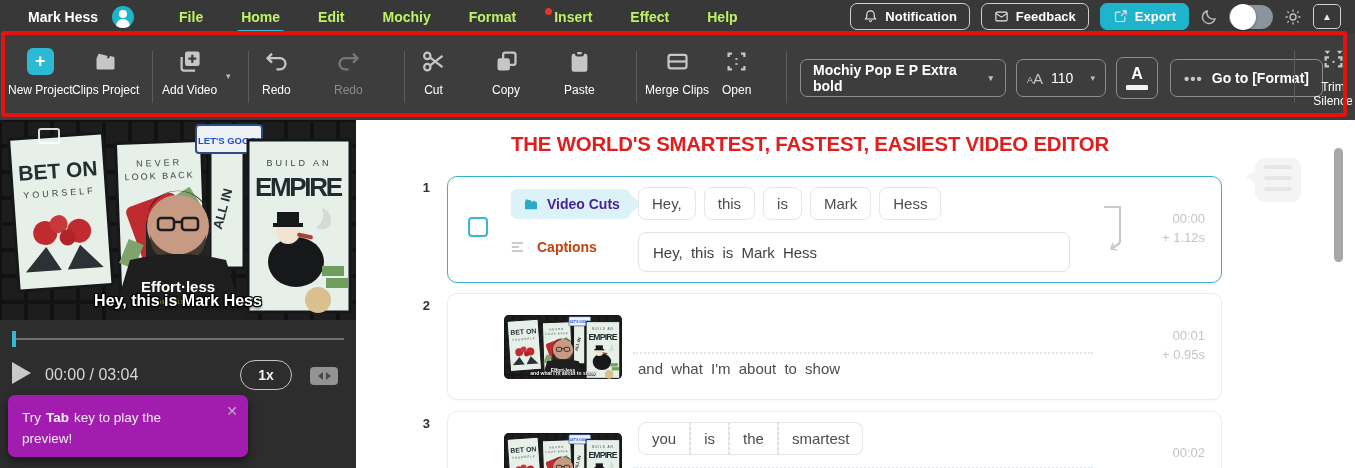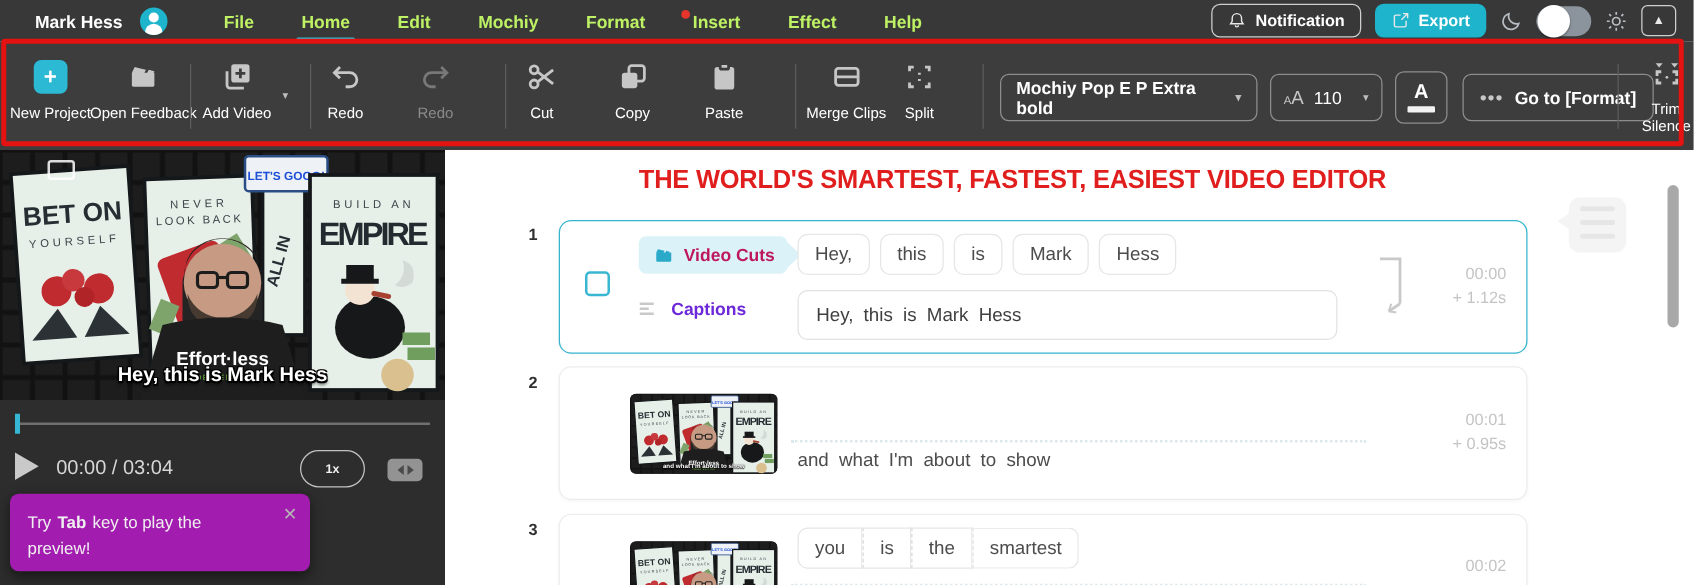--- a/index.html
+++ b/index.html
@@ -77,21 +77,21 @@
     border:2px solid rgba(255,255,255,.85); border-radius:3px; }
   .vid-caption { position:absolute; left:0; right:0; bottom:10px; text-align:center; color:#fff;
     font-weight:bold; font-size:16px;
     text-shadow:-1px -1px 0 #000, 1px -1px 0 #000, -1px 1px 0 #000, 1px 1px 0 #000, 0 2px 3px #000; }
   .progress { position:absolute; left:12px; top:218px; width:332px; height:2px; background:#6f6f6f; }
   .playhead { position:absolute; left:12px; top:211px; width:4px; height:16px; background:#35b8d4; cursor:pointer; }
   .play-btn { position:absolute; left:12px; top:242px; width:0; height:0; cursor:pointer;
     border-left:19px solid #c9c9c9; border-top:11px solid transparent; border-bottom:11px solid transparent; }
   .time-label { position:absolute; left:45px; top:246px; color:#d6d6d6; font-size:16px; }
   .speed-pill { position:absolute; left:240px; top:240px; width:52px; height:30px; border:1.5px solid #c2c2c2;
-    border-radius:16px; color:#f2f2f2; font-size:10px; font-weight:bold; display:flex; align-items:center;
+    border-radius:16px; color:#f2f2f2; font-size:14px; font-weight:bold; display:flex; align-items:center;
     justify-content:center; cursor:pointer; background:transparent; }
   .pip-btn { position:absolute; left:310px; top:247px; width:28px; height:18px; background:#939393;
     border-radius:4px; display:flex; align-items:center; justify-content:center; gap:3px; cursor:pointer; }
   .pip-btn i { width:0; height:0; border-top:4px solid transparent; border-bottom:4px solid transparent; }
   .pip-btn .l { border-right:5px solid #4a4a4a; }
   .pip-btn .r { border-left:5px solid #4a4a4a; }
   .tooltip { position:absolute; left:8px; top:275px; width:240px; height:62px; background:#a21caf;
     border-radius:7px; box-shadow:0 4px 10px rgba(0,0,0,.5); color:#f0f0f0; font-size:13.5px;
     padding:12px 14px; line-height:21px; }
   .tooltip b { font-weight:bold; margin:0 5px; }
@@ -106,31 +106,31 @@
   .card { position:absolute; left:91px; width:775px; height:107px; background:#fff;
     border:1px solid #ededed; border-radius:10px; box-shadow:0 1px 3px rgba(0,0,0,.03); }
   .card.selected { border:1.5px solid #35b4cf; }
   .checkbox { position:absolute; left:20px; top:40px; width:20px; height:20px; border:2px solid #39b7d2;
     border-radius:4px; cursor:pointer; }
   .vc-tag { position:absolute; left:63px; top:12px; height:30px; background:#dcf2f9; border-radius:6px;
     display:flex; align-items:center; gap:8px; padding:0 10px 0 12px; cursor:pointer; }
   .vc-tag:after { content:""; position:absolute; right:-11px; top:4px; width:0; height:0;
     border-top:11px solid transparent; border-bottom:11px solid transparent; border-left:12px solid #dcf2f9; }
   .vc-tag svg { width:16px; height:16px; fill:#2aa9c9; }
-  .vc-tag span { color:#be185d; font-size:14px; font-weight:bold; }
+  .vc-tag span { color:#4c1d95; font-size:14px; font-weight:bold; }
   .chips { position:absolute; left:190px; top:10px; display:flex; gap:8px; }
   .chip { padding:7px 13px; border:1px solid #e6e6e6; border-radius:8px; font-size:15px; color:#4c4c4c;
     background:#fff; cursor:pointer; white-space:nowrap; }
   .chips.joined { gap:0; }
   .chips.joined .chip { border-radius:0; border-left:1px dashed #d9d9d9; }
   .chips.joined .chip:first-child { border-radius:8px 0 0 8px; border-left:1px solid #e6e6e6; }
   .chips.joined .chip:last-child { border-radius:0 8px 8px 0; }
   .cap-label { position:absolute; left:63px; top:62px; display:flex; align-items:center; gap:10px; }
   .cap-label svg { width:16px; height:14px; stroke:#c9c9c9; stroke-width:2.4; }
-  .cap-label span { color:#6d28d9; font-size:14px; font-weight:bold; }
+  .cap-label span { color:#c2410c; font-size:14px; font-weight:bold; }
   .cap-input { position:absolute; left:190px; top:55px; width:432px; height:40px; border:1px solid #e2e2e2;
     border-radius:8px; font-size:15px; color:#3f3f3f; padding:0 14px; display:flex; align-items:center;
     word-spacing:4px; background:#fff; cursor:text; }
   .return-icon { position:absolute; left:648px; top:26px; }
   .return-icon svg { width:32px; height:50px; stroke:#c9c9c9; stroke-width:2.2; fill:none; }
   .time-col { position:absolute; right:16px; text-align:right; font-size:13px; color:#c4c4c4; }
   .time-col .t { display:block; line-height:19px; }
   .dotted { position:absolute; left:185px; width:460px; border-top:2px dotted #dde8ee; }
   .cap-text { position:absolute; left:190px; font-size:15px; color:#4c4c4c; word-spacing:4px; }
   .thumb { position:absolute; left:56px; top:21px; width:118px; height:64px; border-radius:5px;
@@ -231,20 +231,27 @@
     <span class="menu-item">Help</span>
   </nav>
   <div class="topbar-right">
     <button class="tb-btn">
       <svg viewBox="0 0 24 24">
           <path d="M12 3a6 6 0 0 0-6 6v4l-2 3h16l-2-3V9a6 6 0 0 0-6-6z"></path>
           <path d="M10 18a2 2 0 0 0 4 0"></path>
         </svg>
       <span>Notification</span>
     </button>
+    <button class="tb-btn">
+      <svg viewBox="0 0 24 24">
+          <rect x="3" y="5" width="18" height="14" rx="2"></rect>
+          <path d="M3 7l9 6 9-6"></path>
+        </svg>
+      <span>Feedback</span>
+    </button>
     <button class="tb-btn export">
       <svg viewBox="0 0 24 24">
           <path d="M12 5H6a2 2 0 0 0-2 2v11a2 2 0 0 0 2 2h11a2 2 0 0 0 2-2v-6"></path>
           <path d="M13 11L21 3M15 3h6v6"></path>
         </svg>
       <span>Export</span>
     </button>
     <span class="icon-plain">
       <svg viewBox="0 0 24 24" fill="#b9bec4" stroke="none">
           <path d="M20 14.5A8.5 8.5 0 0 1 9.5 4 8.5 8.5 0 1 0 20 14.5z"></path>
@@ -268,21 +275,21 @@
 <div class="toolbar">
   <div class="titem" style="left:8px">
     <span class="npicon">+</span>
     <span>New Project</span>
   </div>
   <div class="titem" style="left:72px">
     <svg viewBox="0 0 24 24">
         <path d="M4 9h16v9a1 1 0 0 1-1 1H5a1 1 0 0 1-1-1z" fill="#c6c6c6" stroke="none"></path>
         <path d="M4 9l2-4 4 1-2 4zM10 6l4 1-2 4-4-1zM16 7l4 1-2 4-4-1z" fill="#c6c6c6" stroke="none"></path>
       </svg>
-    <span>Open Feedback</span>
+    <span>Clips Project</span>
   </div>
   <div class="tsep" style="left:152px"></div>
   <div class="titem" style="left:162px">
     <svg viewBox="0 0 24 24">
         <rect x="8" y="3" width="13" height="13" rx="2" fill="#c6c6c6" stroke="none"></rect>
         <path d="M14.5 6v7M11 9.5h7" stroke="#3d3d3d" stroke-width="2"></path>
         <path d="M5 8v10a2 2 0 0 0 2 2h10" fill="none"></path>
       </svg>
     <span>Add Video</span>
   </div>
@@ -334,21 +341,21 @@
         <line x1="4" y1="12" x2="20" y2="12"></line>
       </svg>
     <span>Merge Clips</span>
   </div>
   <div class="titem" style="left:722px">
     <svg viewBox="0 0 24 24">
         <path d="M8 5H5v3M8 19H5v-3M16 5h3v3M16 19h3v-3"></path>
         <line x1="12" y1="9" x2="12" y2="10.5"></line>
         <line x1="12" y1="13.5" x2="12" y2="15"></line>
       </svg>
-    <span>Split</span>
+    <span>Open</span>
   </div>
   <div class="tsep" style="left:786px"></div>
   <div class="tool-widget font-select">
     <span>Mochiy Pop E P Extra bold</span>
     <span class="caret">▾</span>
   </div>
   <div class="tool-widget size-box">
     <span class="aa-icon">
         <span class="sm">A</span>
         <span class="lg">A</span>

